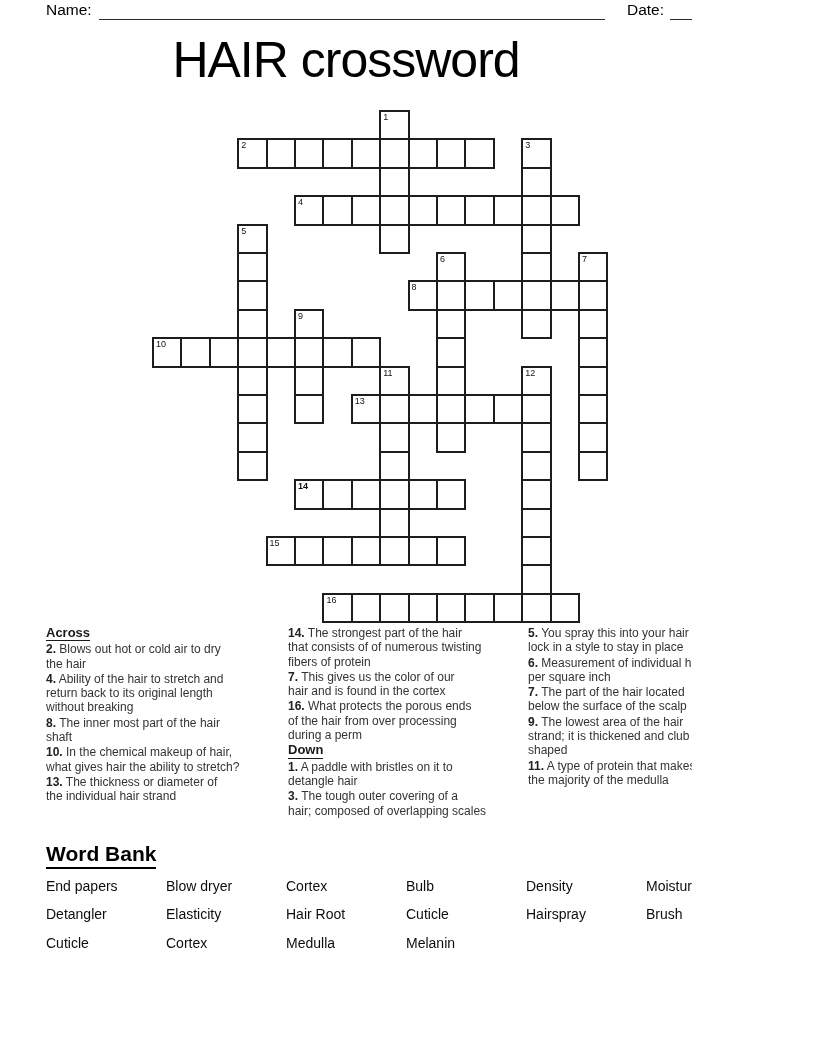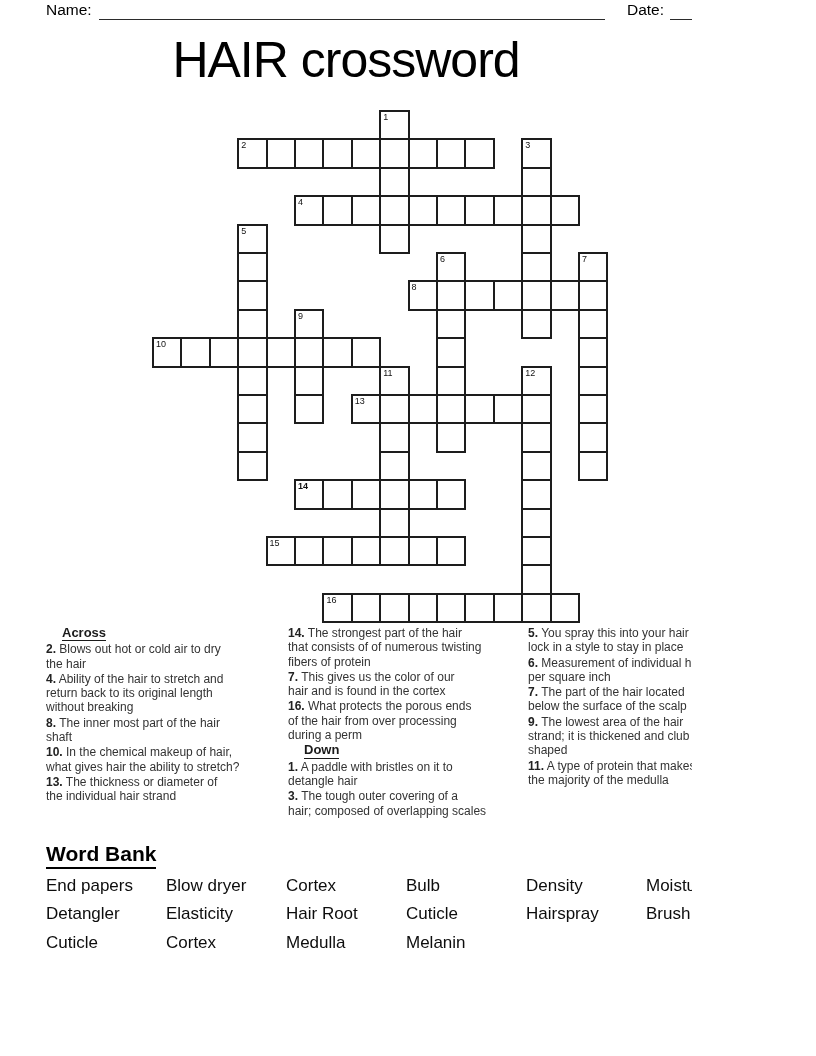--- a/index.html
+++ b/index.html
@@ -21,31 +21,31 @@
   .cellnum{position:absolute;top:0px;left:2px;font-size:9px;line-height:10px;color:#111;}
 
   
   .clue-col{position:absolute;top:626px;font-size:12px;line-height:14.3px;color:#333;}
   #clue-col-1{left:46px;width:252px;}
   #clue-col-2{left:288px;width:252px;}
   #clue-col-3{left:528px;width:240px;}
   .clue{margin:0 0 1px 0;}
   .clue .cnum{font-weight:bold;color:#222;}
   .clue .ctext{white-space:pre-line;}
-  .clue-header{margin:0 0 1px 16px;}
+  .clue-header{margin:0 0 1px 0;}
   .clue-header span{display:inline-block;font-size:13px;font-weight:bold;color:#1a1a1a;
                     border-bottom:1.6px solid #1a1a1a;padding-bottom:0px;}
 
   
   #wordbank-header{position:absolute;left:46px;top:842px;}
   #wordbank-header span{display:inline-block;font-size:21px;font-weight:bold;color:#000;
                         border-bottom:2px solid #000;padding-bottom:1px;}
   #wordbank{position:absolute;left:46px;top:872px;display:grid;
             grid-template-columns:repeat(6,120px);grid-auto-rows:28.4px;
-            font-size:17px;color:#0d0d0d;}
+            font-size:14px;color:#0d0d0d;}
   #wordbank span{white-space:nowrap;line-height:28.4px;}
 </style>
 </head>
 <body>
 
 <div id="page">
 
   <span class="hdr-label" style="left:46px;">Name:</span>
   <div class="fill-line" style="left:99px;width:506px;"></div>
   <span class="hdr-label" style="left:627px;">Date:</span>

